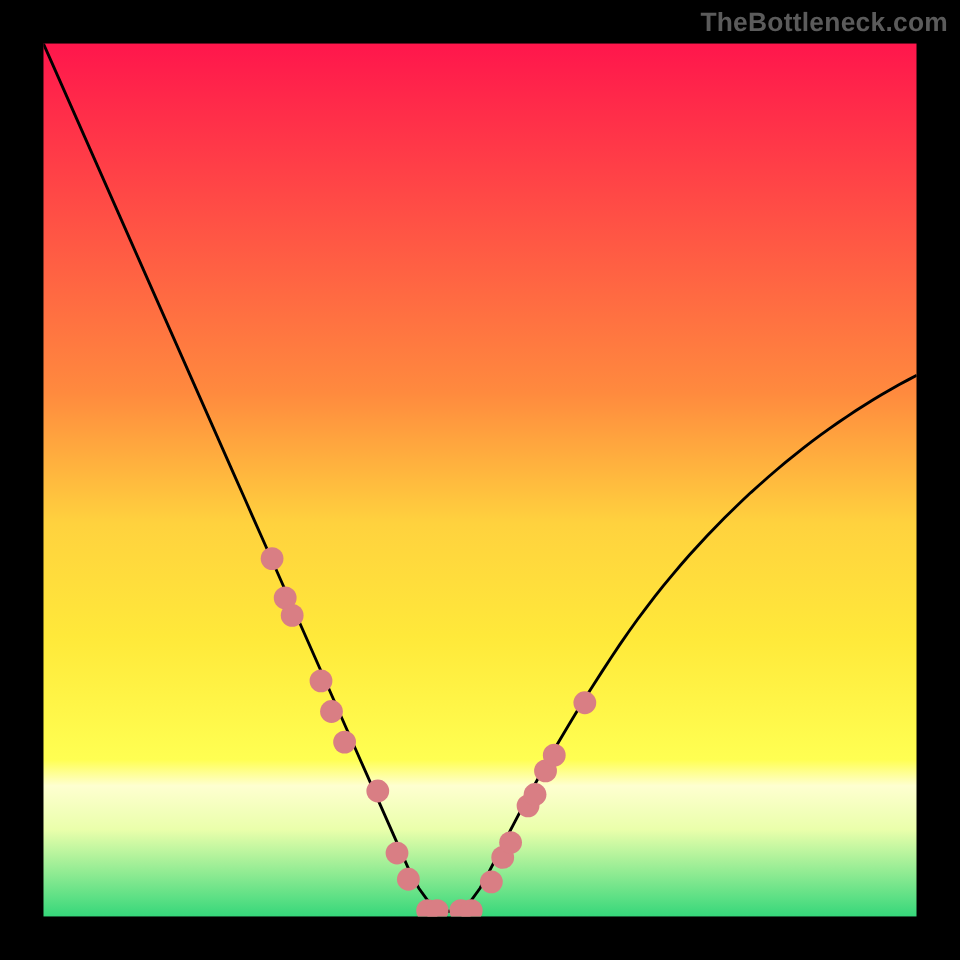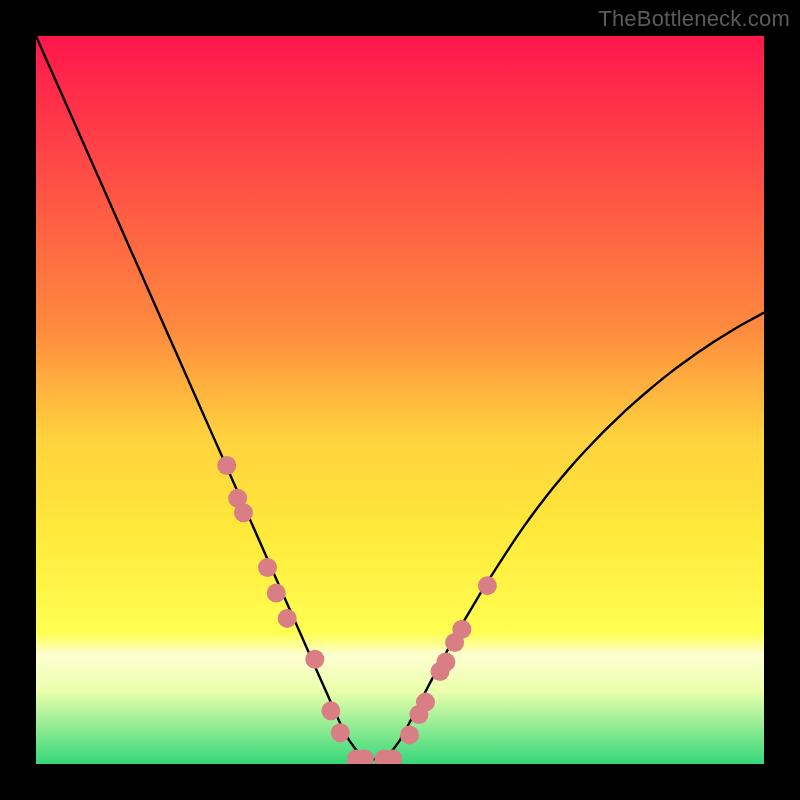--- a/index.html
+++ b/index.html
@@ -13,21 +13,21 @@
     width: 800px;
     height: 800px;
     background: #000;
   }
   .watermark {
     position: absolute;
     top: 6px;
     right: 10px;
     font-size: 22px;
     color: #5b5b5b;
-    font-weight: 400;
+    font-weight: 700;
     z-index: 10;
     letter-spacing: 0.2px;
   }
   .plot-area {
     position: absolute;
     left: 36px;
     top: 36px;
     width: 728px;
     height: 728px;
     overflow: hidden;

